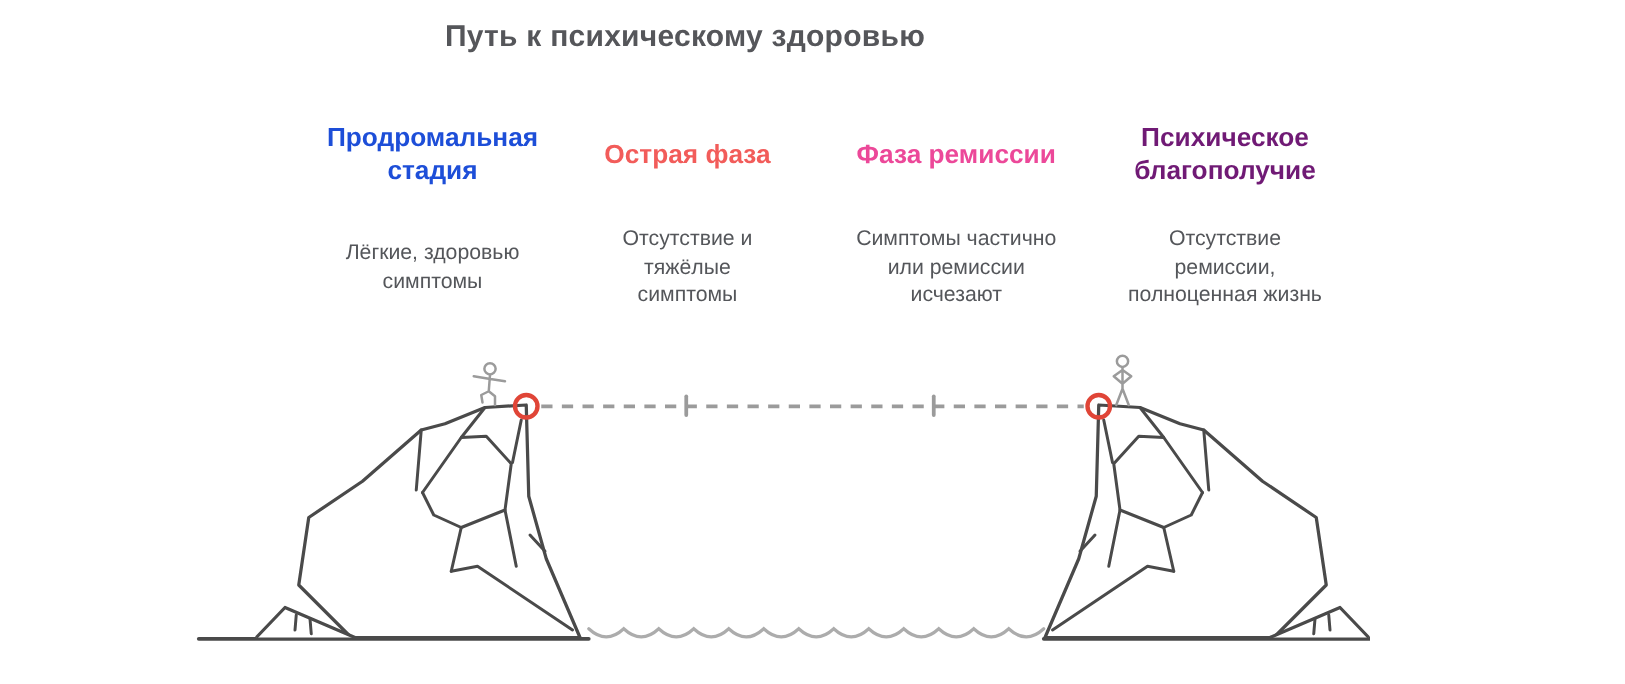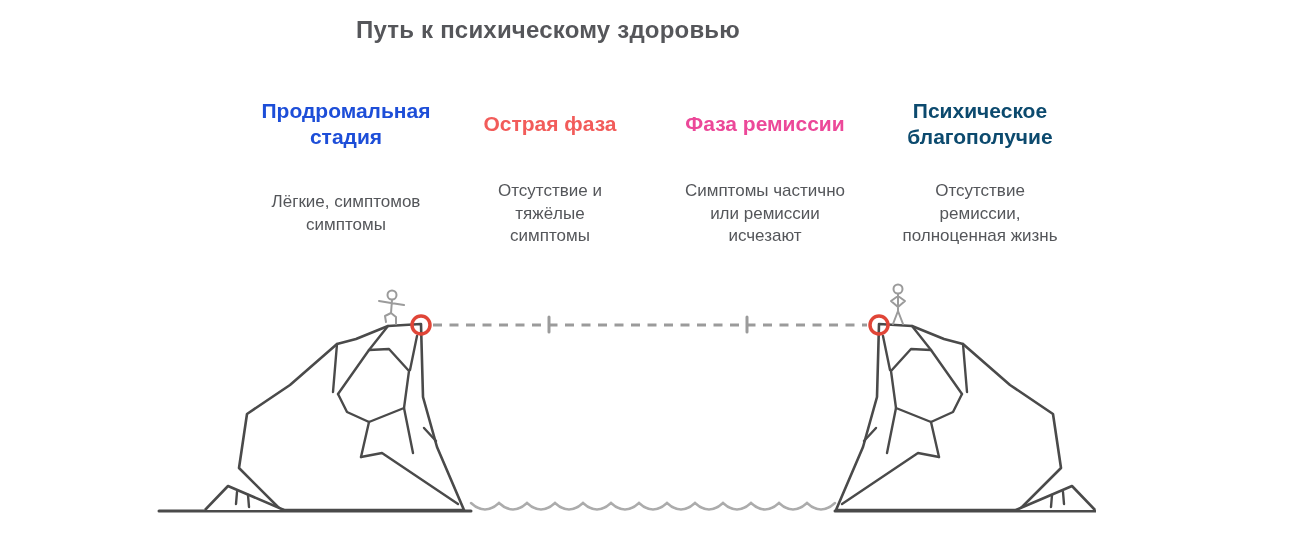--- a/index.html
+++ b/index.html
@@ -118,40 +118,40 @@
 </head>
 <body>
 
 <div class="canvas">
 
   <h1 class="title">Путь к психическому здоровью</h1>
 
   <div class="stage-col col-1">
     <div class="stage-title" style="color: #1d4ed8;">Продромальная
 стадия</div>
-    <div class="stage-desc">Лёгкие, симптомов
+    <div class="stage-desc">Лёгкие, здоровью
 симптомы</div>
   </div>
 
   <div class="stage-col col-2">
     <div class="stage-title" style="color: rgb(242, 92, 90);">Острая фаза</div>
     <div class="stage-desc">Отсутствие и
 тяжёлые
 симптомы</div>
   </div>
 
   <div class="stage-col col-3">
     <div class="stage-title" style="color: #ec4899;">Фаза ремиссии</div>
     <div class="stage-desc">Симптомы частично
 или ремиссии
 исчезают</div>
   </div>
 
   <div class="stage-col col-4">
-    <div class="stage-title" style="color: #0c4a6e;">Психическое
+    <div class="stage-title" style="color: #701a75;">Психическое
 благополучие</div>
     <div class="stage-desc">Отсутствие
 ремиссии,
 полноценная жизнь</div>
   </div>
 
   <svg class="illustration" width="1300" height="547" viewBox="0 0 1300 547">
 
     <defs>
       <g id="cliff">

